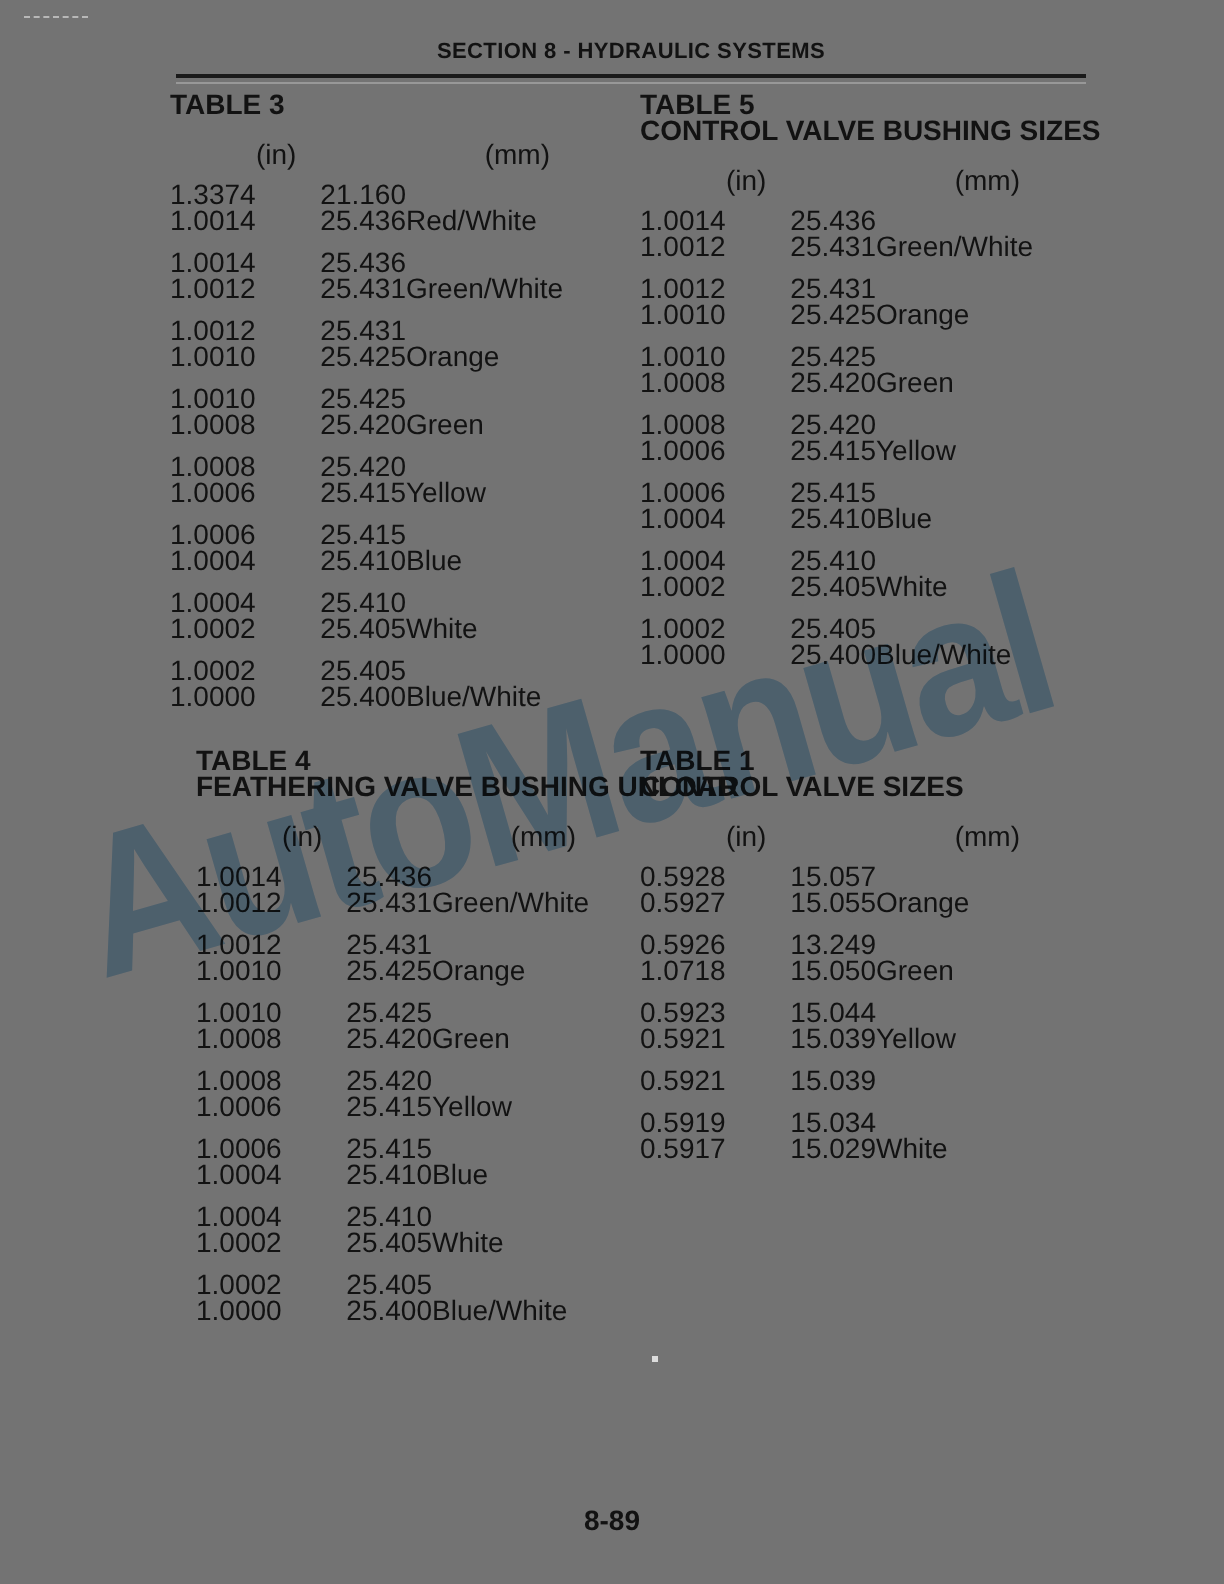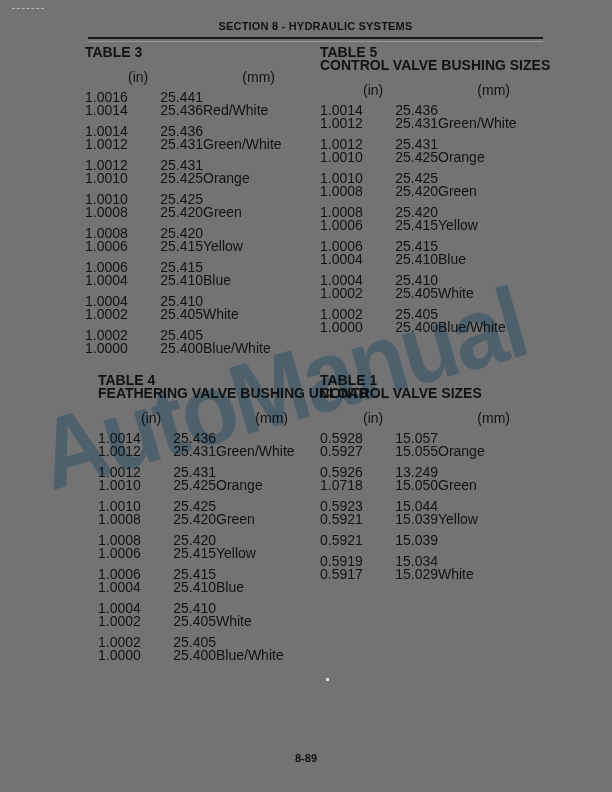--- a/index.html
+++ b/index.html
@@ -78,21 +78,21 @@
   .pair { margin-bottom: 8px; }
   .pair .line { line-height: 13px; }
   .c-in { display: inline-block; width: 72px; }
   .c-mm { display: inline-block; width: 46px; text-align: right; }
   .c-color { display: inline; }
 
   .page-footer {
     position: absolute;
     left: 0; top: 752px; width: 612px;
     text-align: center;
-    font-size: 11px;
+    font-size: 14px;
     font-weight: bold;
   }
 </style>
 </head>
 <body>
 
 <div class="page">
   <div class="corner-mark"></div>
 
   <div class="page-header">SECTION 8 - HYDRAULIC SYSTEMS</div>
@@ -100,21 +100,21 @@
 
   <div id="tables">
   <div class="dtable pos-0">
     <div class="t-title">TABLE 3</div>
     <div class="t-units">
       <span class="c-in cell u-in">(in)</span><span class="c-mm cell u-mm">(mm)</span>
     </div>
     <div class="t-rows">
   <div class="pair">
     <div class="line">
-      <span class="c-in v-in1">1.0016</span><span class="c-mm v-mm1">25.441</span>
+      <span class="c-in v-in1">1.3374</span><span class="c-mm v-mm1">21.160</span>
     </div>
     <div class="line">
       <span class="c-in v-in2">1.0014</span><span class="c-mm v-mm2">25.436</span><span class="c-color v-color">Red/White</span>
     </div>
   </div>
 
   <div class="pair">
     <div class="line">
       <span class="c-in v-in1">1.0014</span><span class="c-mm v-mm1">25.436</span>
     </div>

